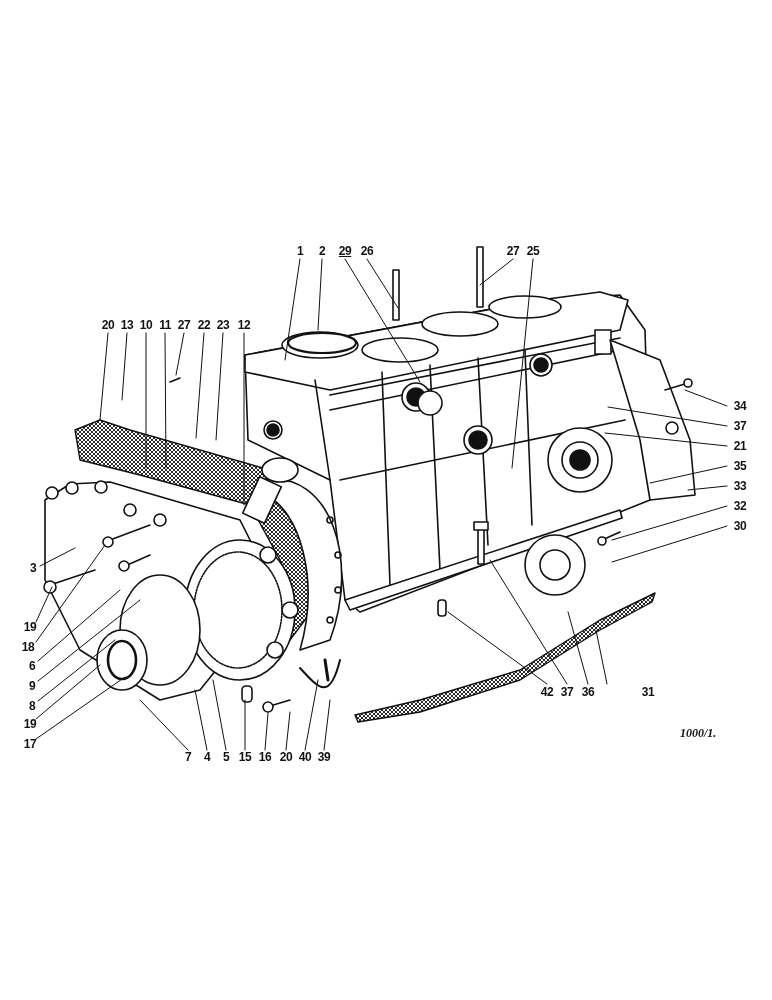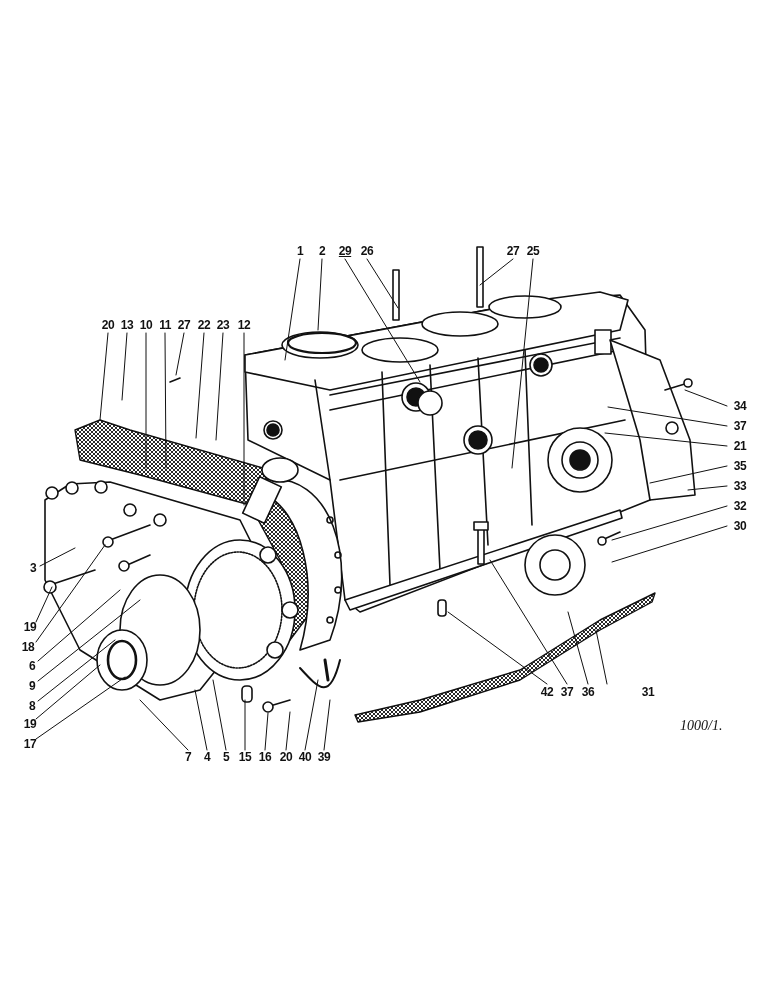--- a/index.html
+++ b/index.html
@@ -3,21 +3,21 @@
 <meta charset="utf-8">
 <style>
   html, body { margin: 0; padding: 0; background: #ffffff; }
   body { width: 772px; height: 1000px; position: relative; overflow: hidden;
          font-family: "Liberation Sans", sans-serif; }
   #stage { position: absolute; left: 0; top: 0; width: 772px; height: 1000px; }
   .callout { position: absolute; font-family: "Liberation Sans Narrow", "Liberation Sans", sans-serif;
              font-weight: bold; font-size: 12px; color: #111; letter-spacing: -0.5px;
              transform: translate(-50%, -50%); white-space: nowrap; }
   .ref { position: absolute; font-family: "Liberation Serif", serif; font-style: italic;
-         font-weight: normal; font-size: 14px; color: #111; }
+         font-weight: bold; font-size: 12px; color: #111; margin-top: 8px; }
 </style>
 </head>
 <body>
 
 <div id="stage">
   <svg id="drawing" width="772" height="1000" viewBox="0 0 772 1000" xmlns="http://www.w3.org/2000/svg">
     <defs>
       <pattern id="gasket" width="4" height="4" patternUnits="userSpaceOnUse">
         <rect width="4" height="4" fill="#fff"></rect>
         <path d="M0 0 L4 4 M4 0 L0 4" stroke="#111" stroke-width="0.9"></path>

